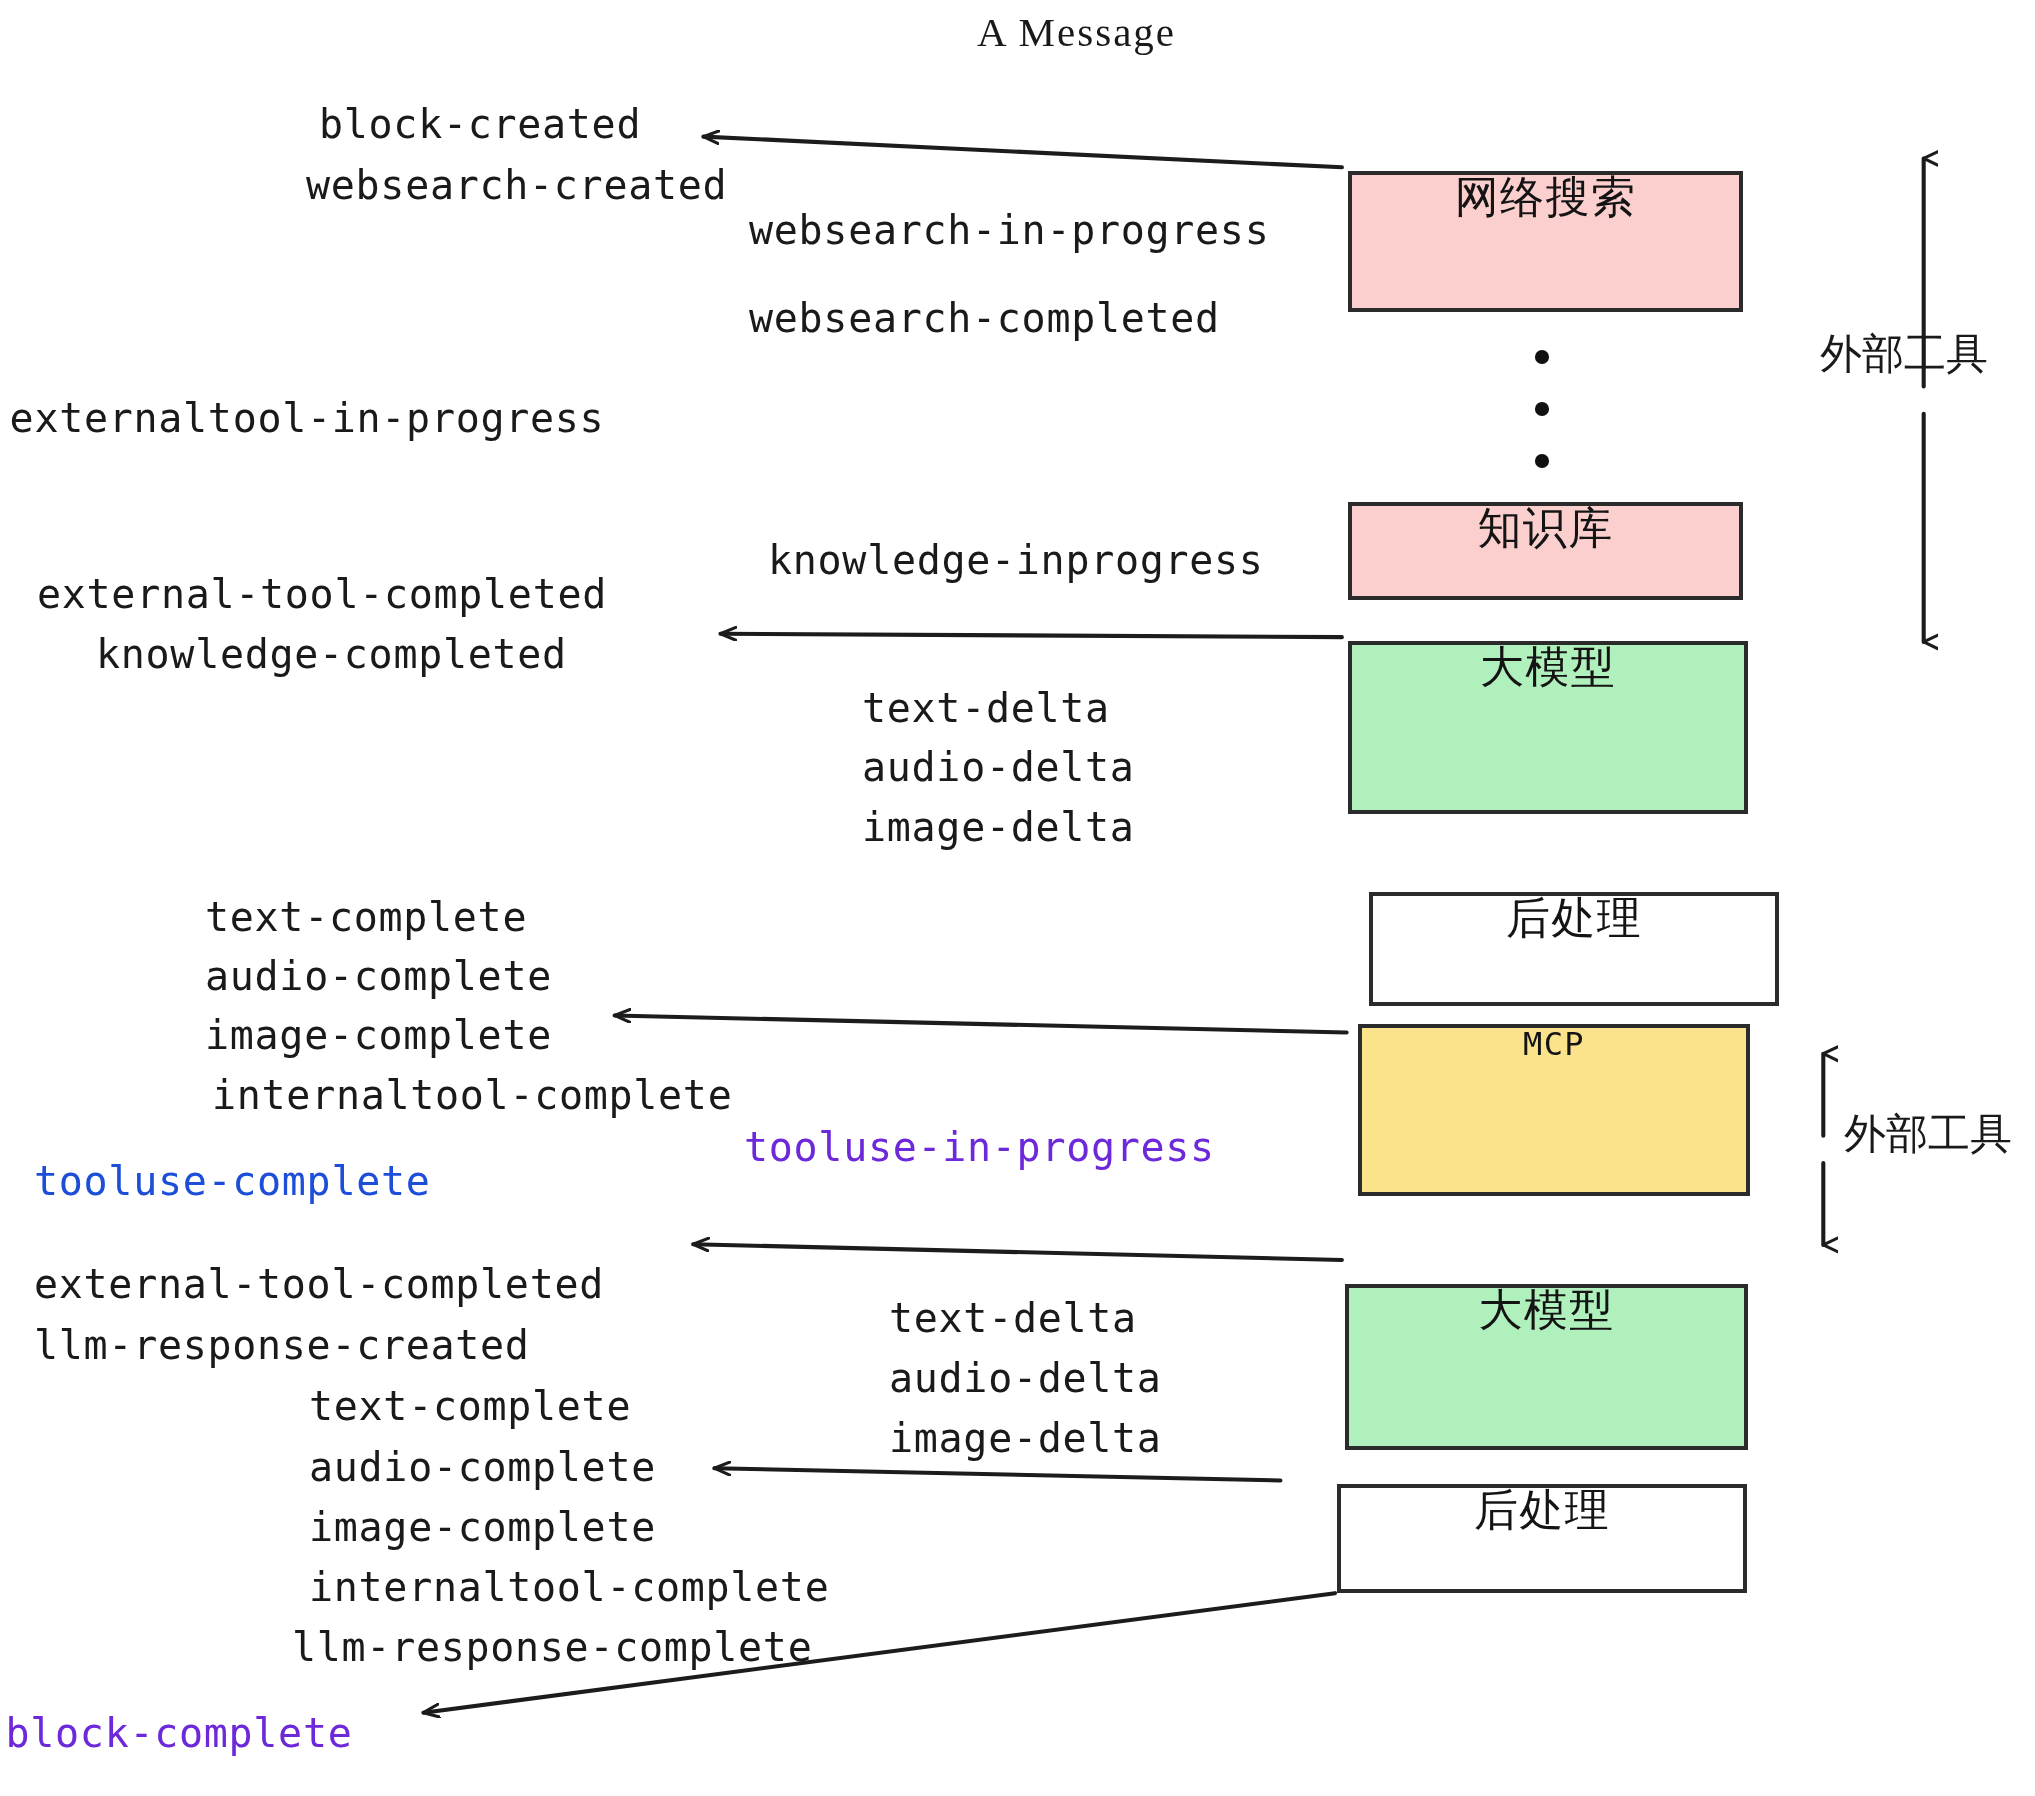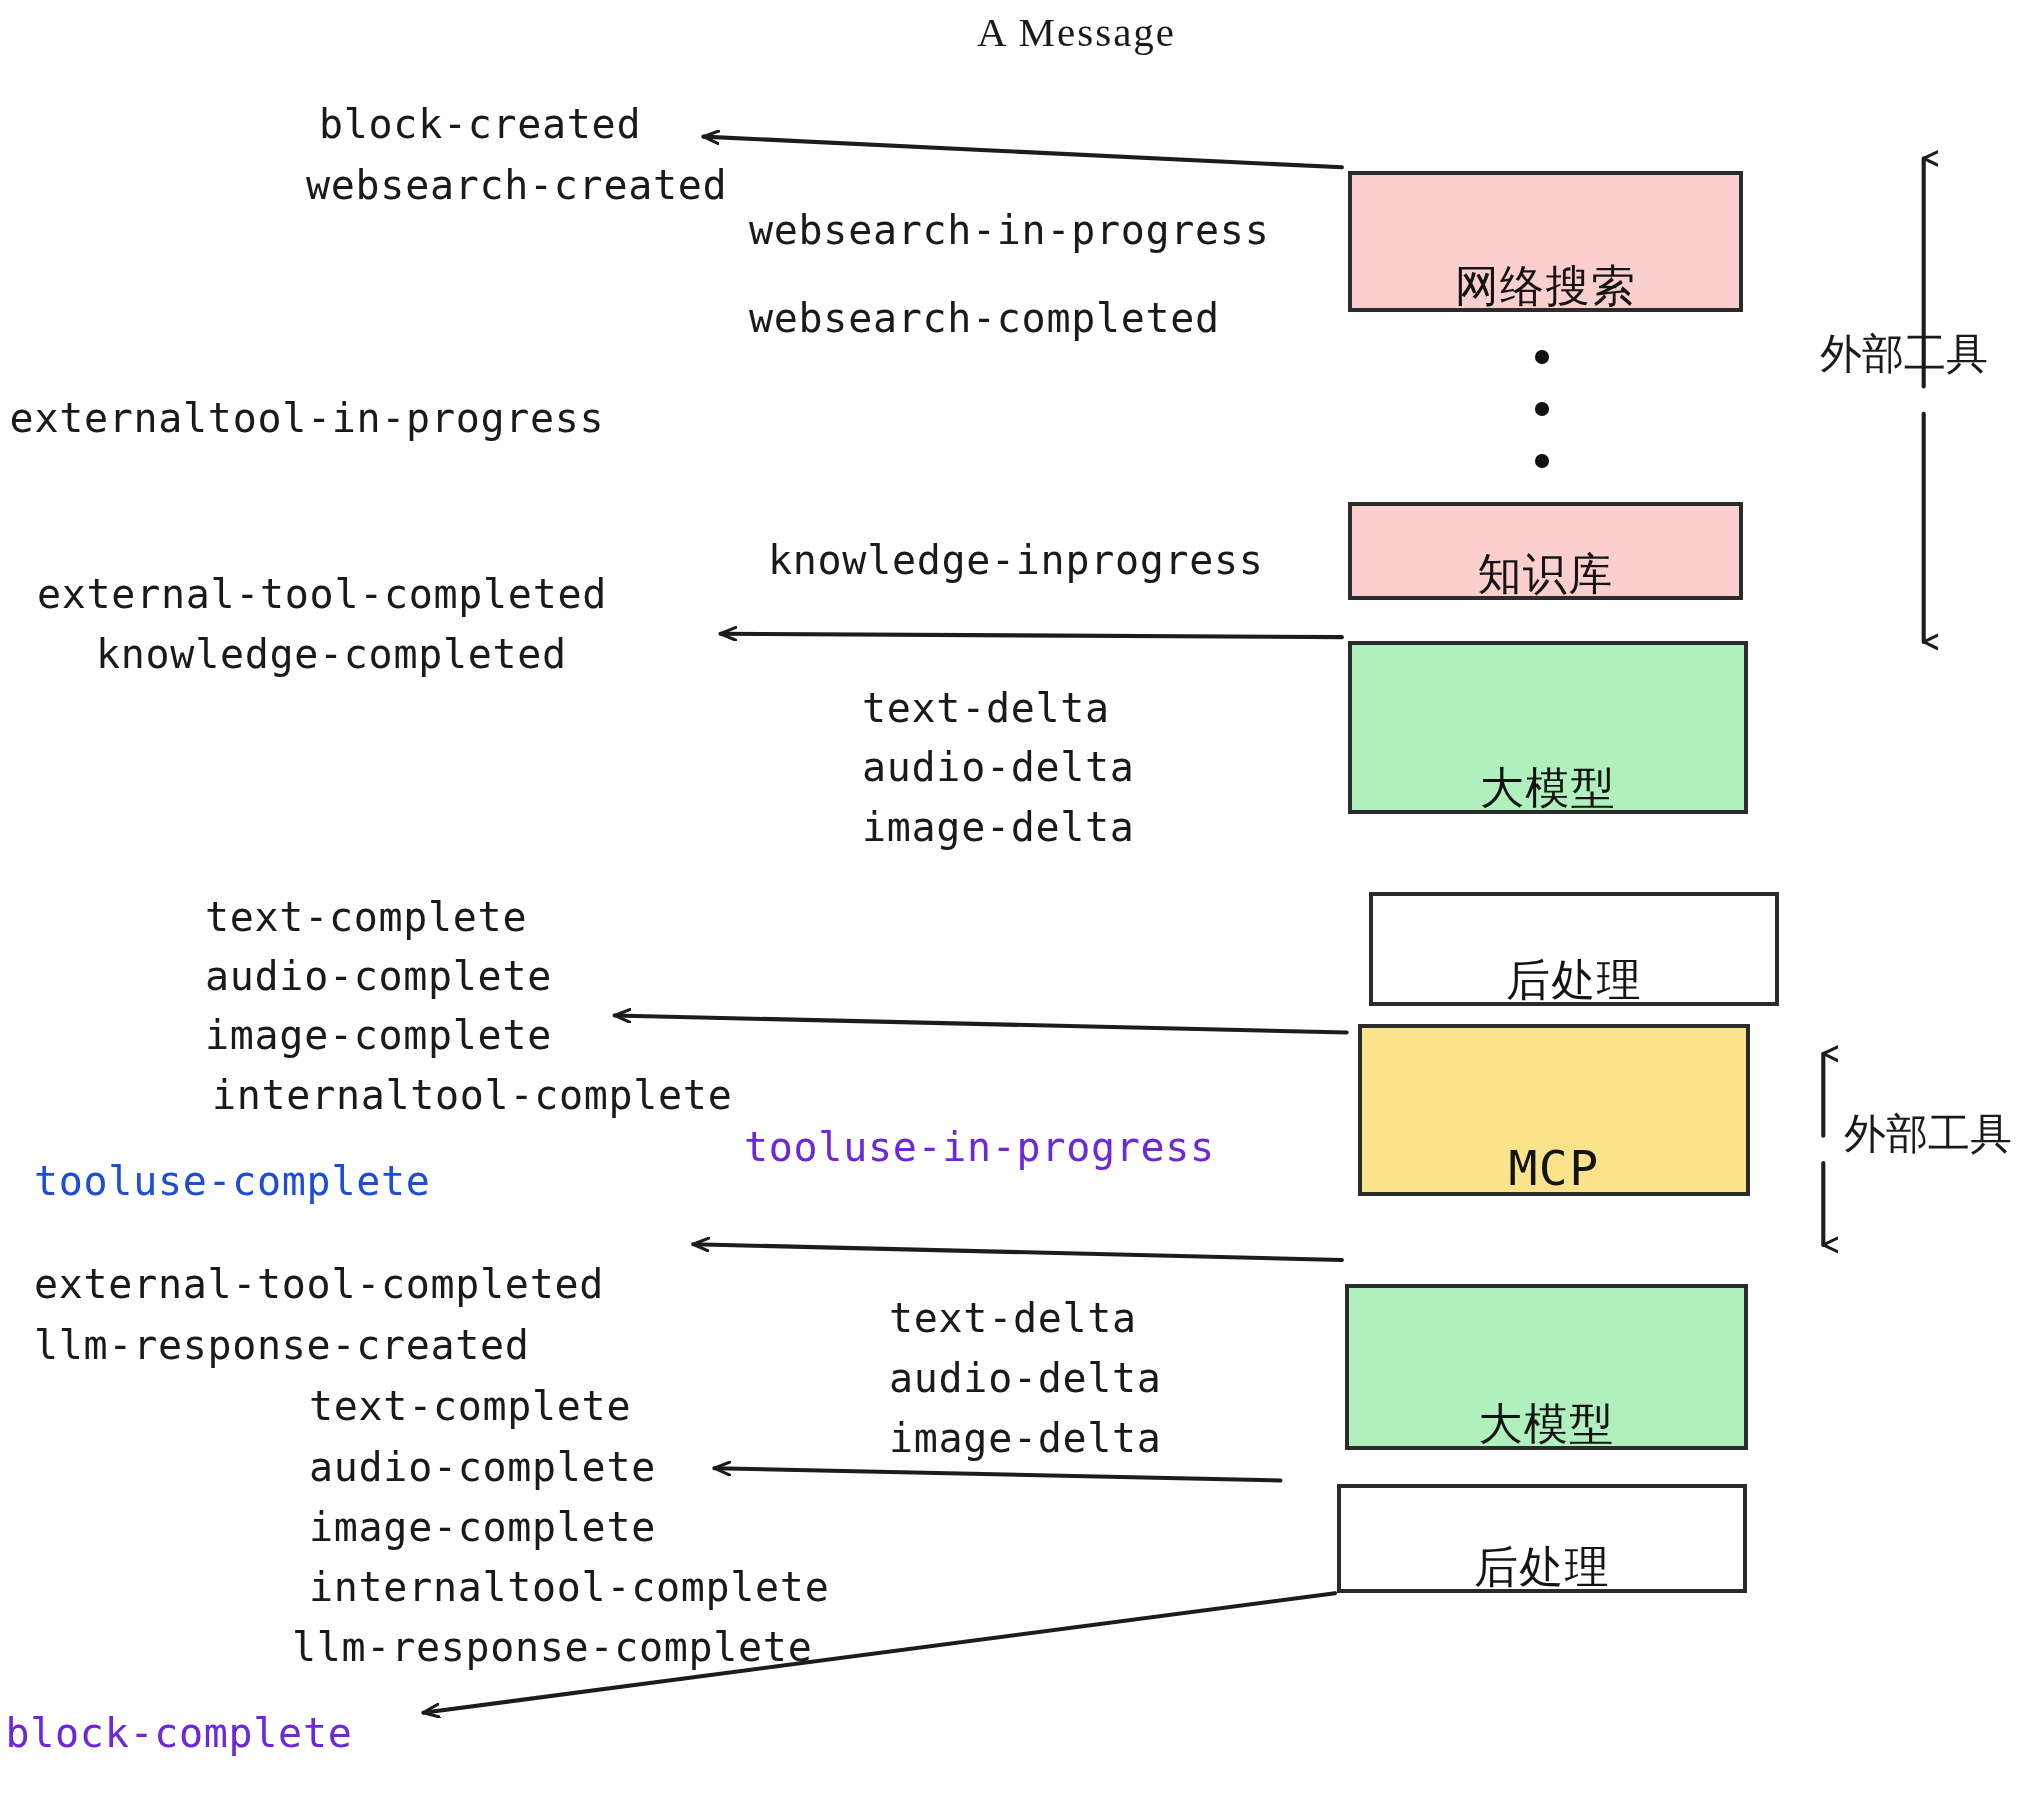--- a/index.html
+++ b/index.html
@@ -39,34 +39,34 @@
     font-family: "DejaVu Sans", "Liberation Sans", sans-serif;
     font-size: 42px;
     line-height: 1;
     white-space: nowrap;
   }
   .node {
     position: absolute;
     box-sizing: border-box;
     border: 4.1px solid #2b2b2b;
     display: flex;
-    align-items: flex-end;
+    align-items: flex-start;
     justify-content: center;
   }
   .node .node-label {
     font-family: "DejaVu Sans", "Liberation Sans", sans-serif;
     font-size: 44px;
     color: #141414;
     line-height: 1;
     letter-spacing: 1.4px;
     white-space: nowrap;
   }
   .node.mono .node-label {
     font-family: "DejaVu Sans Mono", "Liberation Mono", monospace;
-    font-size: 48px;
+    font-size: 32px;
     letter-spacing: 1.4px;
   }
   svg.overlay {
     position: absolute;
     left: 0;
     top: 0;
     width: 2035px;
     height: 1796px;
     pointer-events: none;
   }

